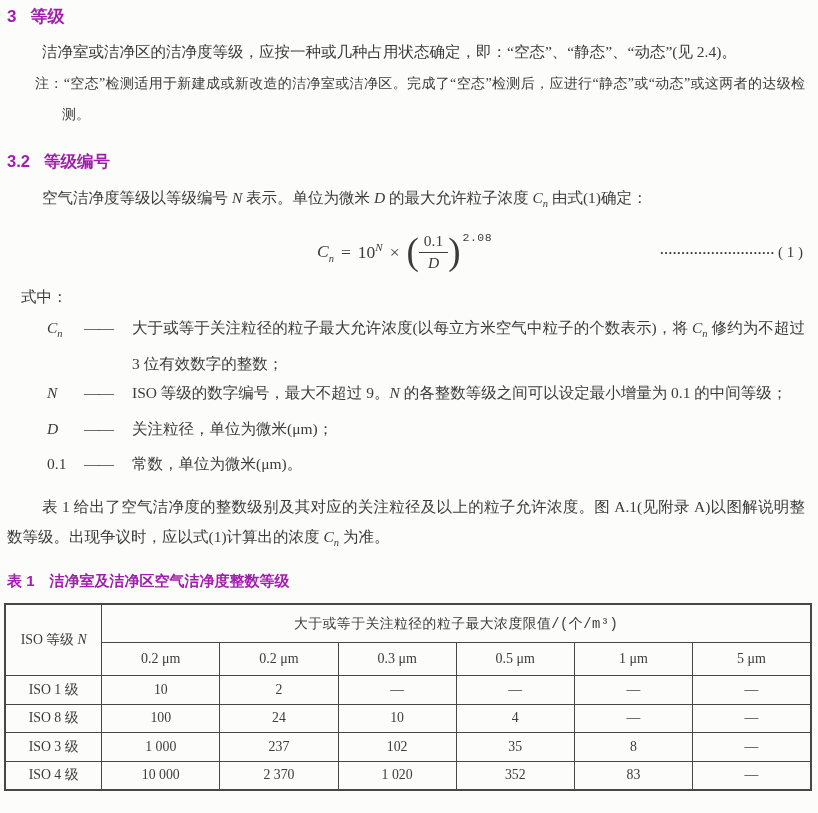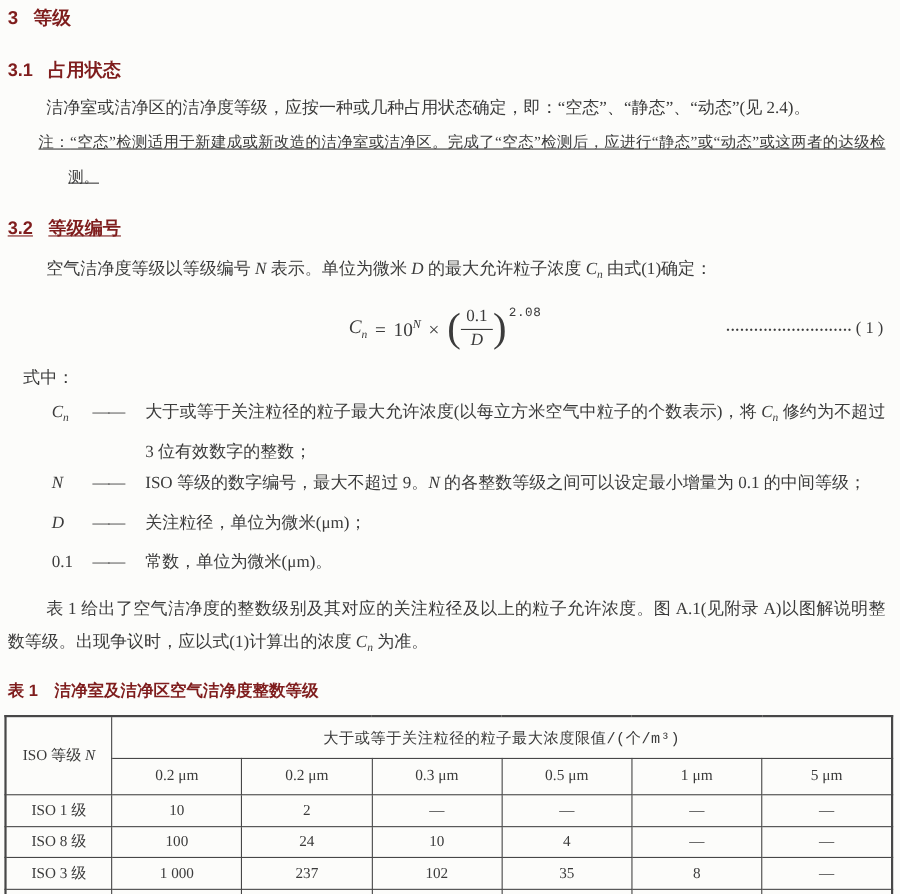--- a/index.html
+++ b/index.html
@@ -6,28 +6,28 @@
     margin: 0; padding: 0;
     width: 818px; height: 813px;
     overflow: hidden;
     background: #fcfcfa;
     color: #3b3b3b;
     font-family: "Liberation Serif", "DejaVu Serif", serif;
   }
   .page { box-sizing: border-box; width: 818px; height: 813px; padding: 6px 13px 0 7px; }
 
   
-  .h-sans { font-family: "Liberation Sans", "DejaVu Sans", sans-serif; font-weight: bold; color: #7f1d1d; }
+  .h-sans { font-family: "Liberation Sans", "DejaVu Sans", sans-serif; font-weight: bold; color: #a21caf; }
   .sec3  { font-size: 17px; line-height: 22px; margin: 0; }
   .sec31 { font-size: 16.5px; line-height: 21px; margin: 26px 0 0 0; }
-  .sec32 { font-size: 16.5px; line-height: 21px; margin: 21px 0 0 0; text-decoration: underline; }
+  .sec32 { font-size: 16.5px; line-height: 21px; margin: 21px 0 0 0; }
   .h-num { margin-right: 14px; }
 
   .para { font-size: 15.5px; line-height: 30px; text-align: justify; margin: 9px 0 0 0; text-indent: 35px; }
-  .note { font-size: 14px; line-height: 31px; text-align: justify; margin: 1px 0 0 0; padding-left: 55px; text-indent: -27px; text-decoration: underline; }
+  .note { font-size: 14px; line-height: 31px; text-align: justify; margin: 1px 0 0 0; padding-left: 55px; text-indent: -27px; }
 
   .lead { font-size: 15.5px; line-height: 30px; text-align: justify; margin: 11px 0 0 0; text-indent: 35px; }
 
   .v { font-style: italic; font-family: "Liberation Serif", "DejaVu Serif", serif; }
   sub { font-size: 10.5px; }
   sup { font-size: 11px; }
 
   
   .formula-row { display: flex; align-items: center; margin-top: 7px; height: 52px; }
   .formula { display: flex; align-items: center; margin-left: 310px; font-size: 17.5px; }
@@ -69,21 +69,20 @@
   td.row-label { font-size: 13.8px; }
   td.muted { color: #8f8f8f; }
 </style>
 </head>
 <body>
 
 <div class="page">
 
   <h1 class="h-sans sec3"><span class="h-num">3</span><span>等级</span></h1>
 
-  <h2 class="h-sans sec31"><span class="h-num">3.1</span><span>占用状态</span></h2>
 
   <p class="para">洁净室或洁净区的洁净度等级，应按一种或几种占用状态确定，即：“空态”、“静态”、“动态”(见 2.4)。</p>
 
   <p class="note"><span>注：</span><span>“空态”检测适用于新建成或新改造的洁净室或洁净区。完成了“空态”检测后，应进行“静态”或“动态”或这两者的达级检测。</span></p>
 
   <h2 class="h-sans sec32"><span class="h-num">3.2</span><span>等级编号</span></h2>
 
   <p class="lead"><span>空气洁净度等级以等级编号 </span><span class="v">N</span><span> 表示。单位为微米 </span><span class="v">D</span><span> 的最大允许粒子浓度 </span><span class="v">C</span><sub class="v">n</sub><span> 由式(1)确定：</span></p>
 
   <div class="formula-row">

